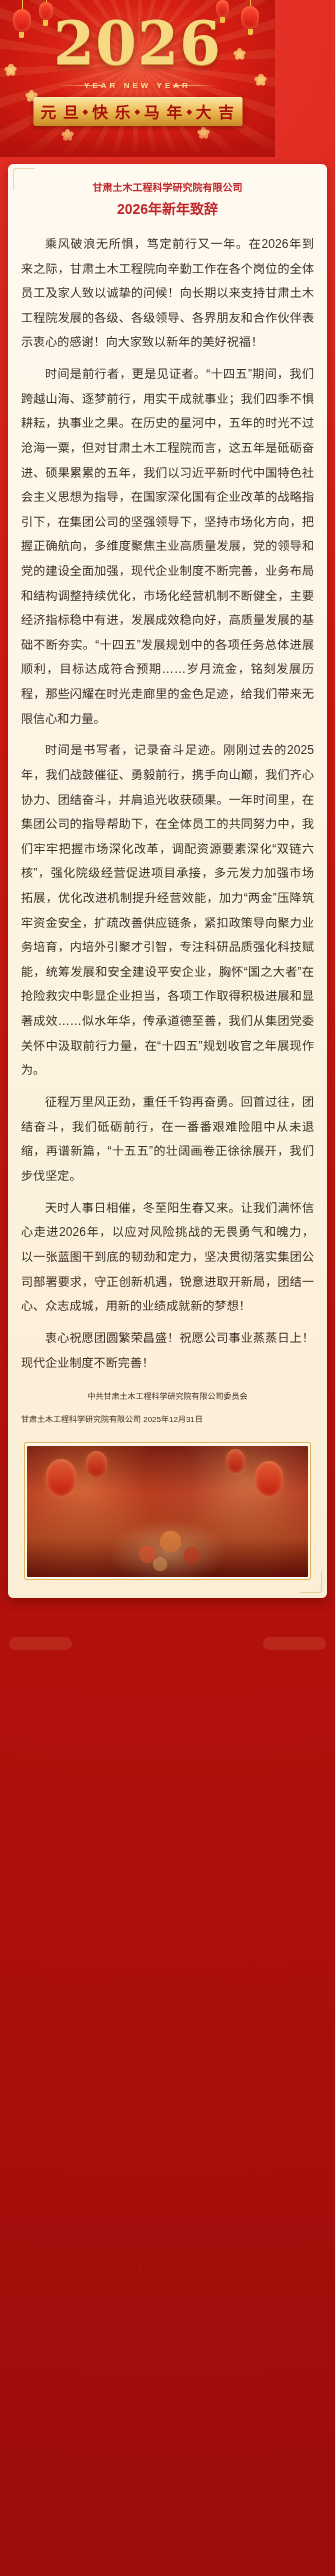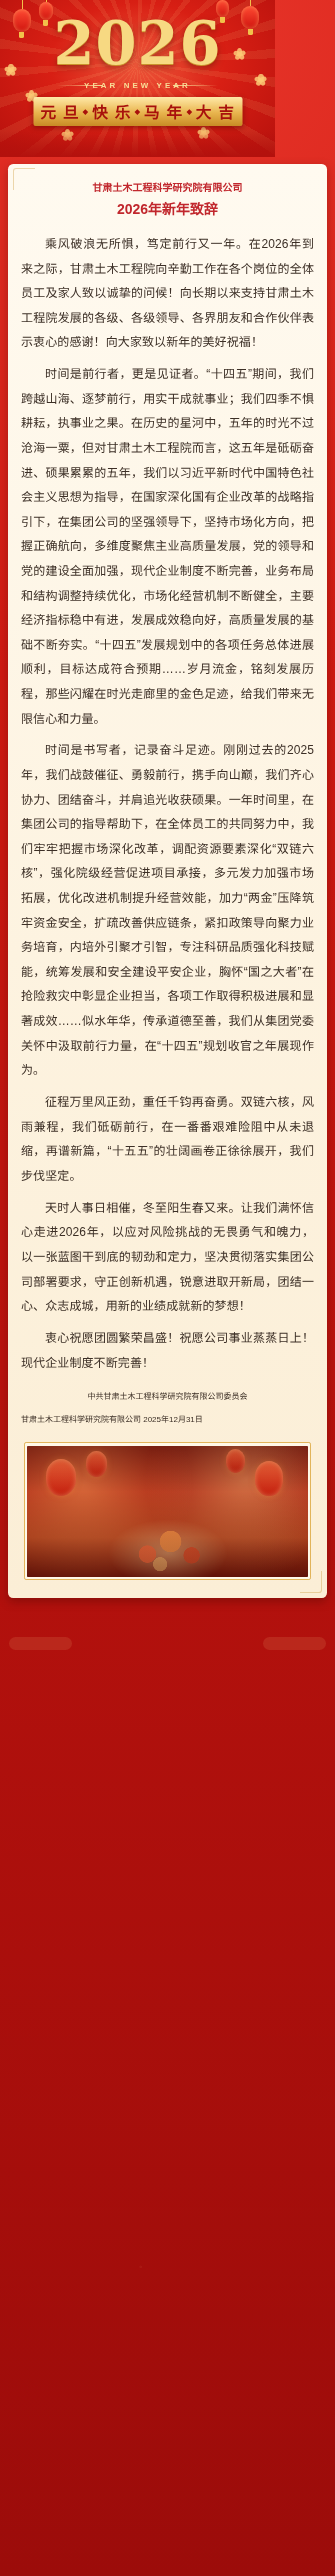--- a/index.html
+++ b/index.html
@@ -401,21 +401,21 @@
     <div class="banner-fade"></div>
   </div>
 
   <div class="card">
     <div class="doc-title">甘肃土木工程科学研究院有限公司</div>
     <div class="doc-subtitle">2026年新年致辞</div>
 
     <p class="para">乘风破浪无所惧，笃定前行又一年。在2026年到来之际，甘肃土木工程院向辛勤工作在各个岗位的全体员工及家人致以诚挚的问候！向长期以来支持甘肃土木工程院发展的各级、各级领导、各界朋友和合作伙伴表示衷心的感谢！向大家致以新年的美好祝福！</p>
     <p class="para">时间是前行者，更是见证者。“十四五”期间，我们跨越山海、逐梦前行，用实干成就事业；我们四季不惧耕耘，执事业之果。在历史的星河中，五年的时光不过沧海一粟，但对甘肃土木工程院而言，这五年是砥砺奋进、硕果累累的五年，我们以习近平新时代中国特色社会主义思想为指导，在国家深化国有企业改革的战略指引下，在集团公司的坚强领导下，坚持市场化方向，把握正确航向，多维度聚焦主业高质量发展，党的领导和党的建设全面加强，现代企业制度不断完善，业务布局和结构调整持续优化，市场化经营机制不断健全，主要经济指标稳中有进，发展成效稳向好，高质量发展的基础不断夯实。“十四五”发展规划中的各项任务总体进展顺利，目标达成符合预期……岁月流金，铭刻发展历程，那些闪耀在时光走廊里的金色足迹，给我们带来无限信心和力量。</p>
     <p class="para">时间是书写者，记录奋斗足迹。刚刚过去的2025年，我们战鼓催征、勇毅前行，携手向山巅，我们齐心协力、团结奋斗，并肩追光收获硕果。一年时间里，在集团公司的指导帮助下，在全体员工的共同努力中，我们牢牢把握市场深化改革，调配资源要素深化“双链六核”，强化院级经营促进项目承接，多元发力加强市场拓展，优化改进机制提升经营效能，加力“两金”压降筑牢资金安全，扩疏改善供应链条，紧扣政策导向聚力业务培育，内培外引聚才引智，专注科研品质强化科技赋能，统筹发展和安全建设平安企业，胸怀“国之大者”在抢险救灾中彰显企业担当，各项工作取得积极进展和显著成效……似水年华，传承道德至善，我们从集团党委关怀中汲取前行力量，在“十四五”规划收官之年展现作为。</p>
-    <p class="para">征程万里风正劲，重任千钧再奋勇。双链六核，风雨兼程，我们砥砺前行，在一番番艰难险阻中从未退缩，再谱新篇，“十五五”的壮阔画卷正徐徐展开，我们步伐坚定。</p>
+    <p class="para">征程万里风正劲，重任千钧再奋勇。回首过往，团结奋斗，我们砥砺前行，在一番番艰难险阻中从未退缩，再谱新篇，“十五五”的壮阔画卷正徐徐展开，我们步伐坚定。</p>
     <p class="para">天时人事日相催，冬至阳生春又来。让我们满怀信心走进2026年，以应对风险挑战的无畏勇气和魄力，以一张蓝图干到底的韧劲和定力，坚决贯彻落实集团公司部署要求，守正创新机遇，锐意进取开新局，团结一心、众志成城，用新的业绩成就新的梦想！</p>
     <p class="para">衷心祝愿团圆繁荣昌盛！祝愿公司事业蒸蒸日上！现代企业制度不断完善！</p>
 
     <div class="sign-block">
       <span class="line">中共甘肃土木工程科学研究院有限公司委员会</span>
     </div>
     <div class="sign-left">
       <span class="line">甘肃土木工程科学研究院有限公司</span>
       <span class="line">2025年12月31日</span>
     </div>

